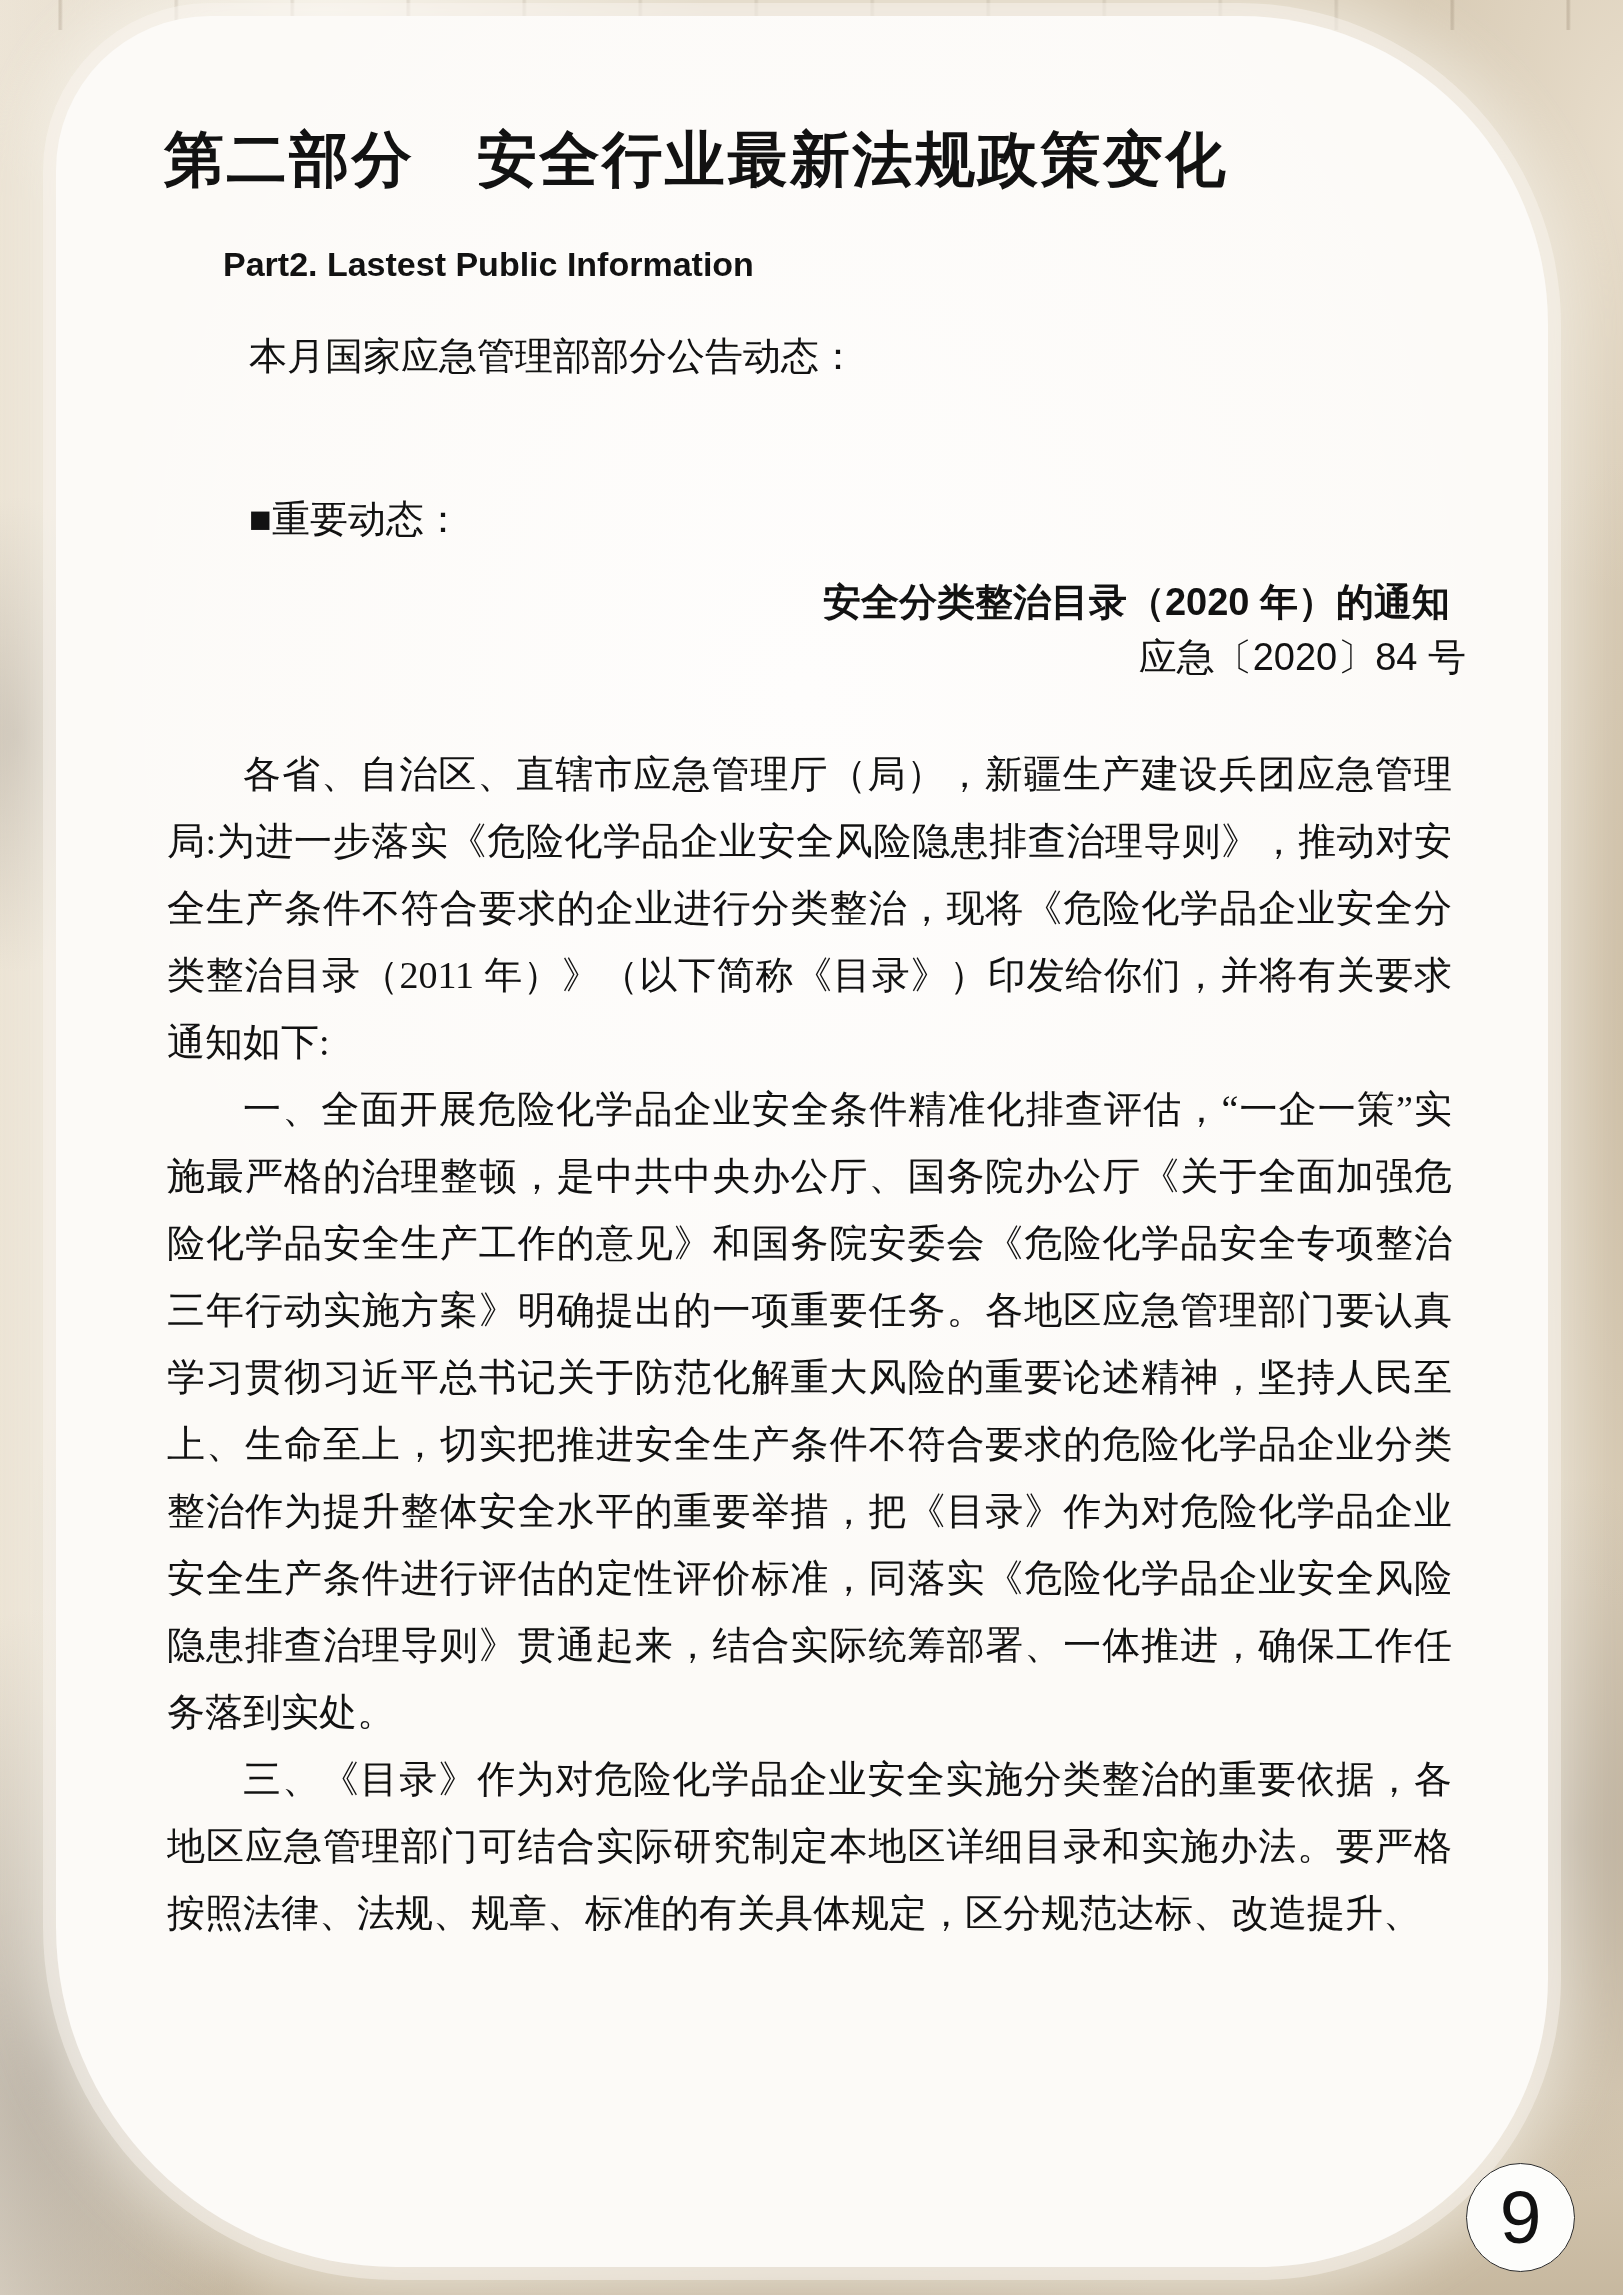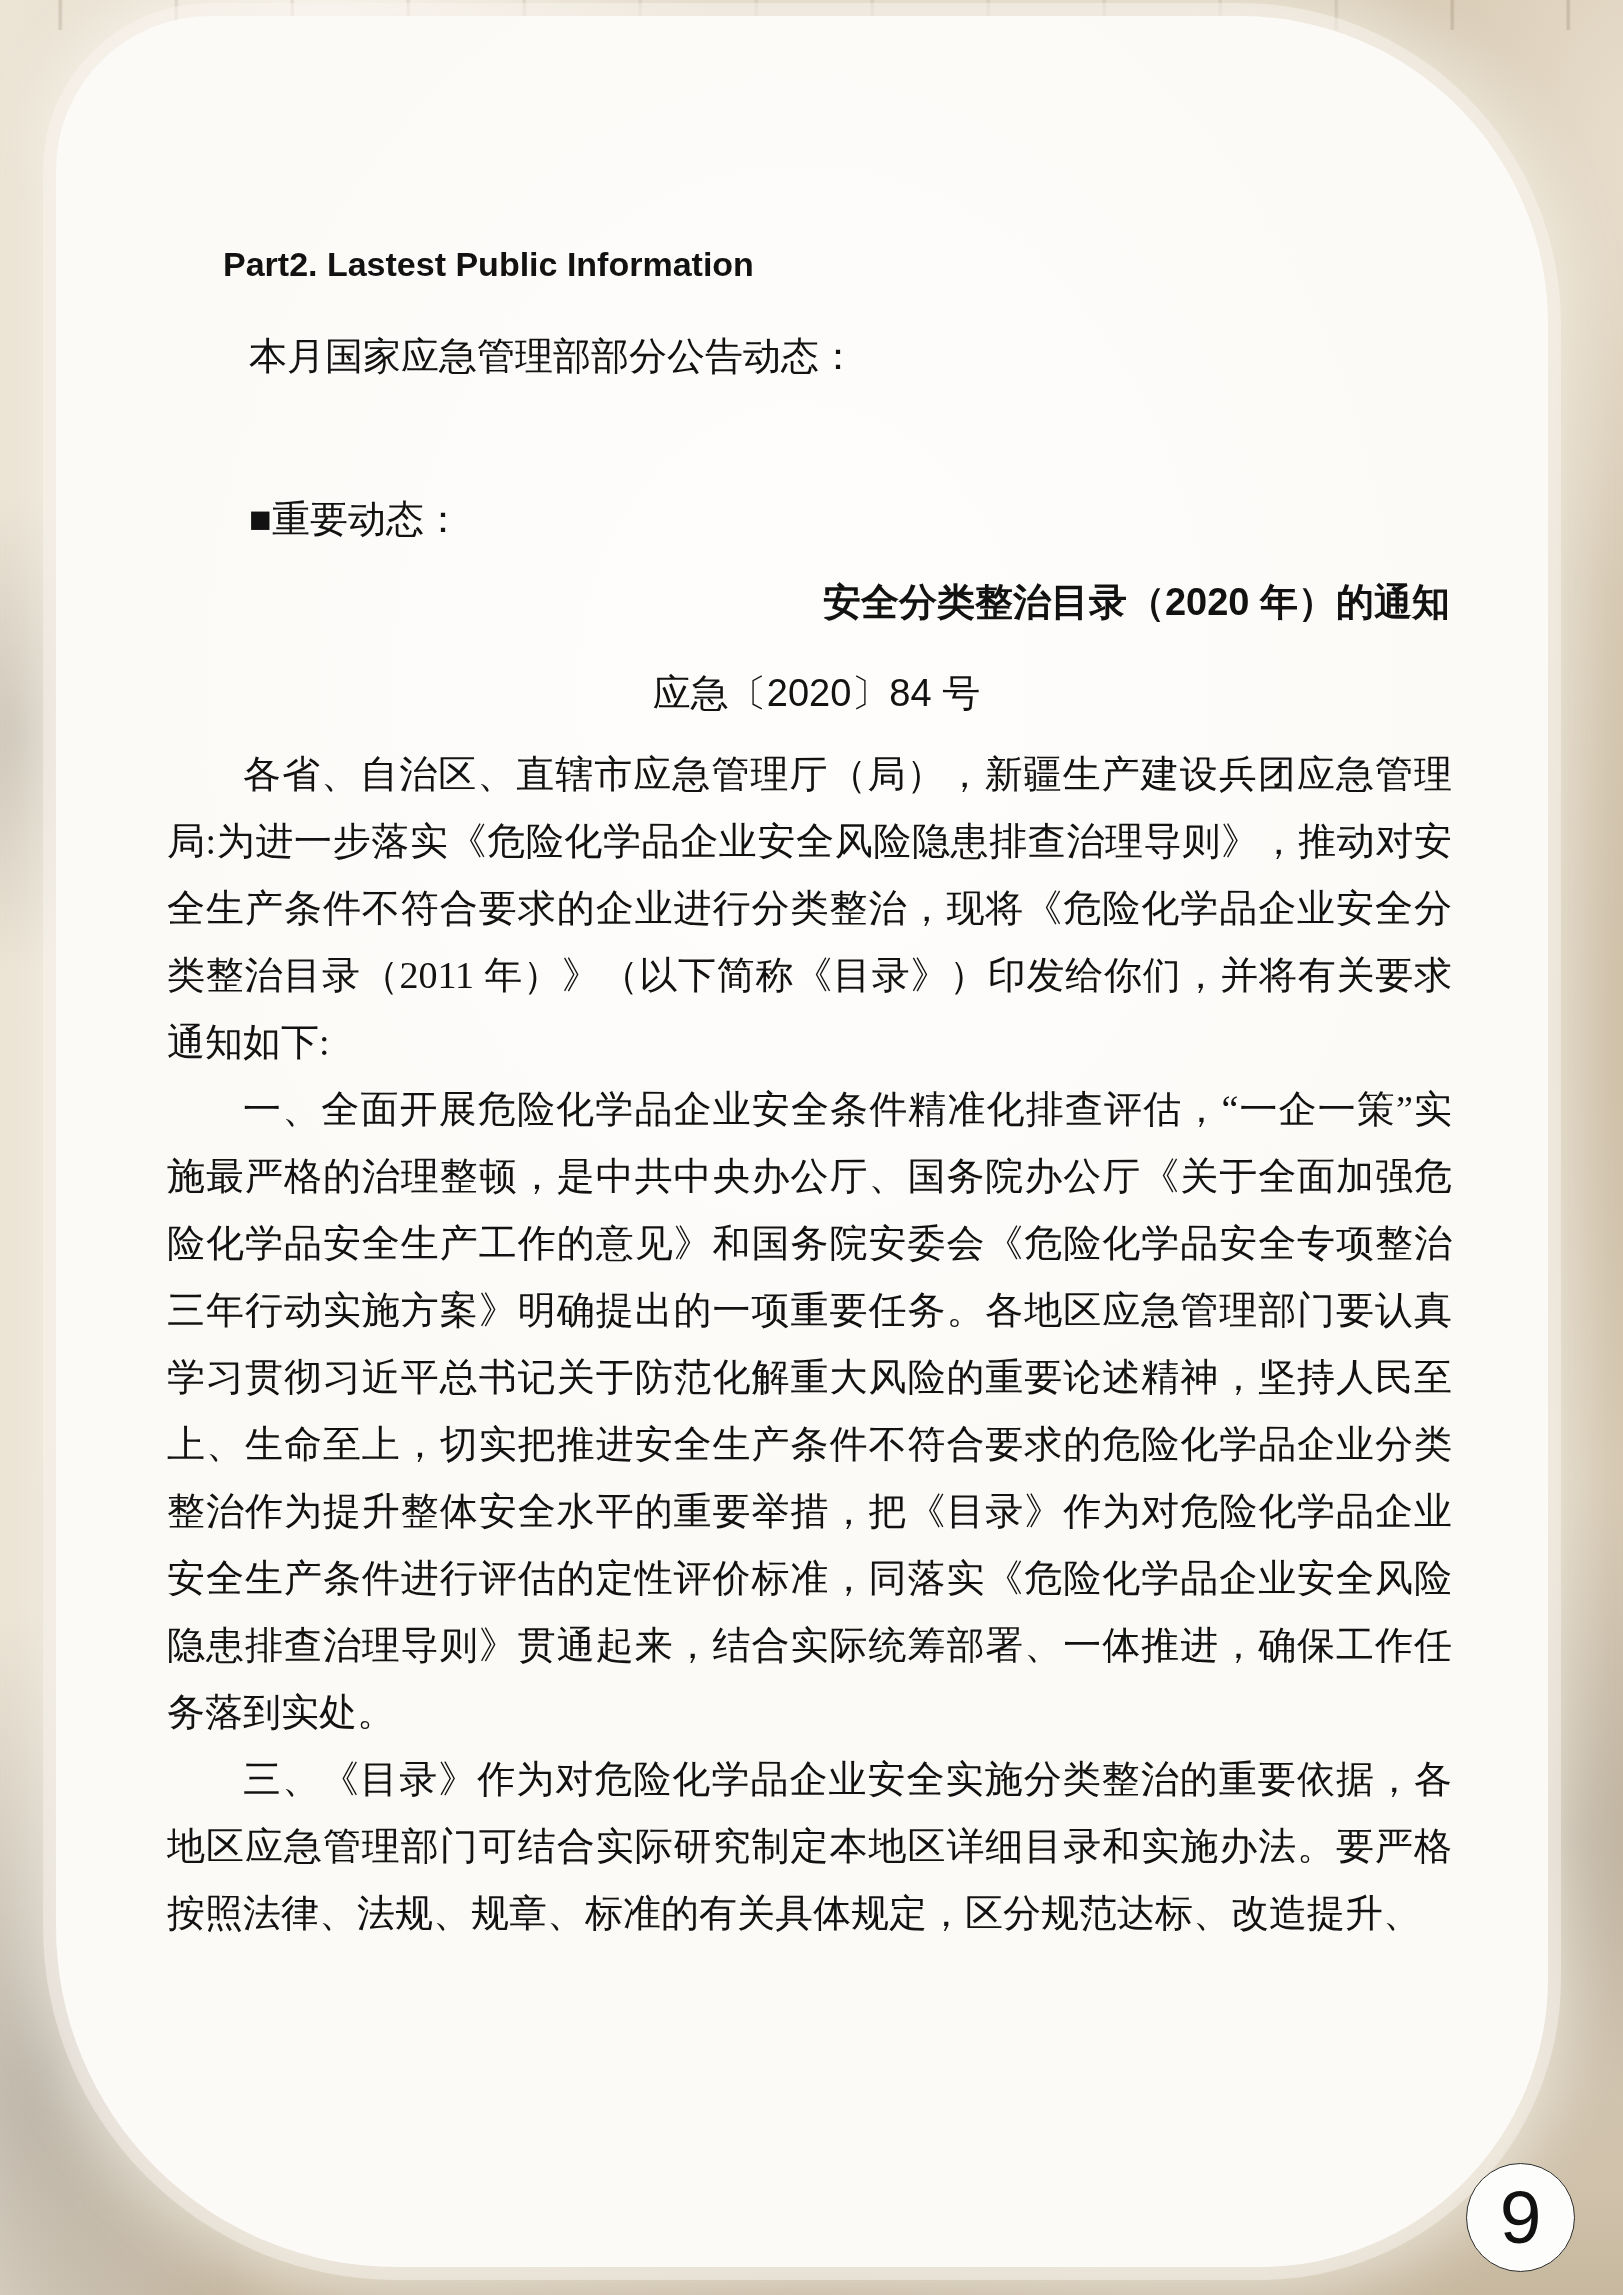--- a/index.html
+++ b/index.html
@@ -70,24 +70,23 @@
   }
   .notice-line1,.notice-line2{
     left:111px;top:503px;width:1283px;
     text-align:center;
     font-size:38px;line-height:50px;font-weight:bold;
     font-family:"Liberation Sans","DejaVu Sans",sans-serif;
   }
   .notice-line2{top:561px;text-align:right;}
   .doc-no{
     left:111px;top:616px;width:1299px;
-    text-align:center;
+    text-align:right;
     font-size:38px;line-height:50px;
     font-family:"Liberation Sans","DejaVu Sans",sans-serif;
-    margin-top:36px;
   }
   
   .body-text{
     left:111px;top:725px;width:1285px;
     font-size:38px;line-height:67px;
     text-align:justify;
   }
   .body-text p{margin:0;text-indent:2em;}
   
   .page-badge{
@@ -102,20 +101,21 @@
   }
 </style>
 </head>
 <body>
 
 <div class="page-bg"></div>
 <div class="top-grain"></div>
 
 <div class="panel">
 
+  <div class="abs title-cn">第二部分　安全行业最新法规政策变化</div>
 
   <div class="abs title-en">Part2.  Lastest Public Information</div>
 
   <div class="abs intro-line">本月国家应急管理部部分公告动态：</div>
 
   <div class="abs highlight-line">
     <span>■</span><span>重要动态：</span>
   </div>
 
 

